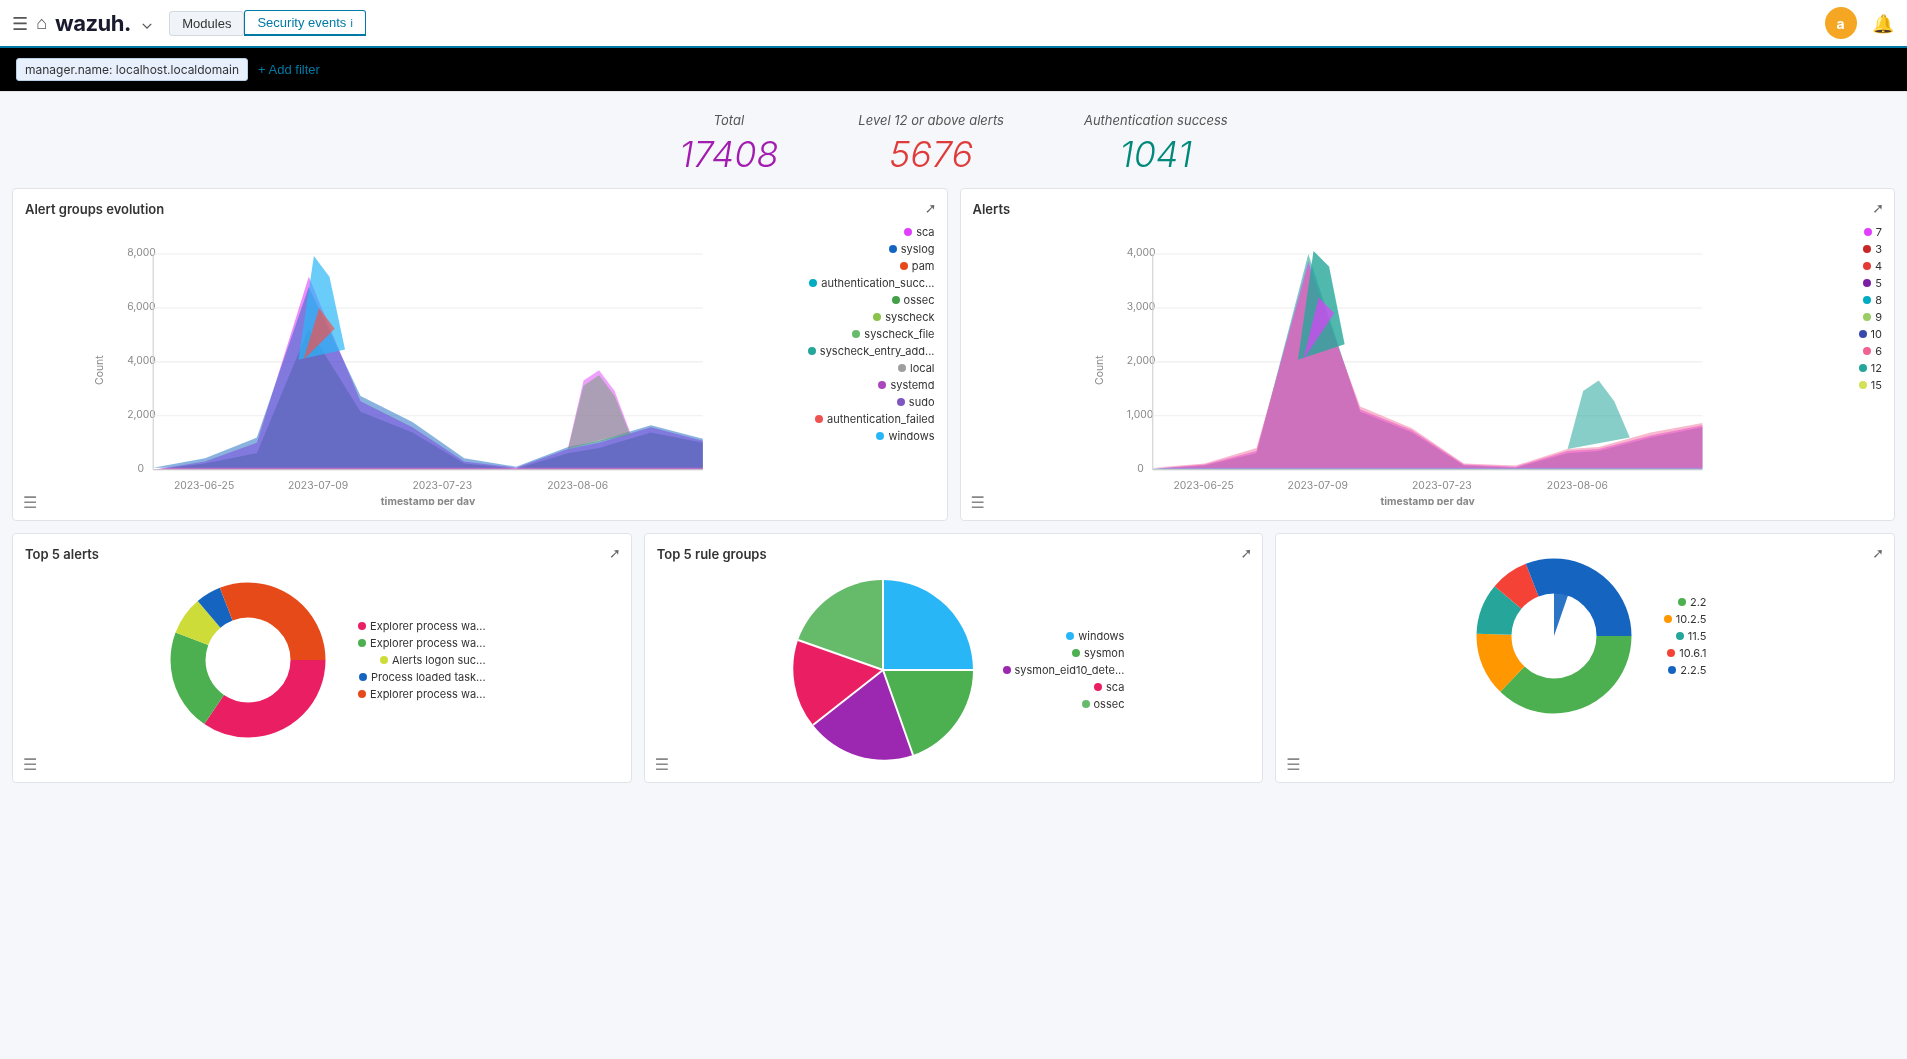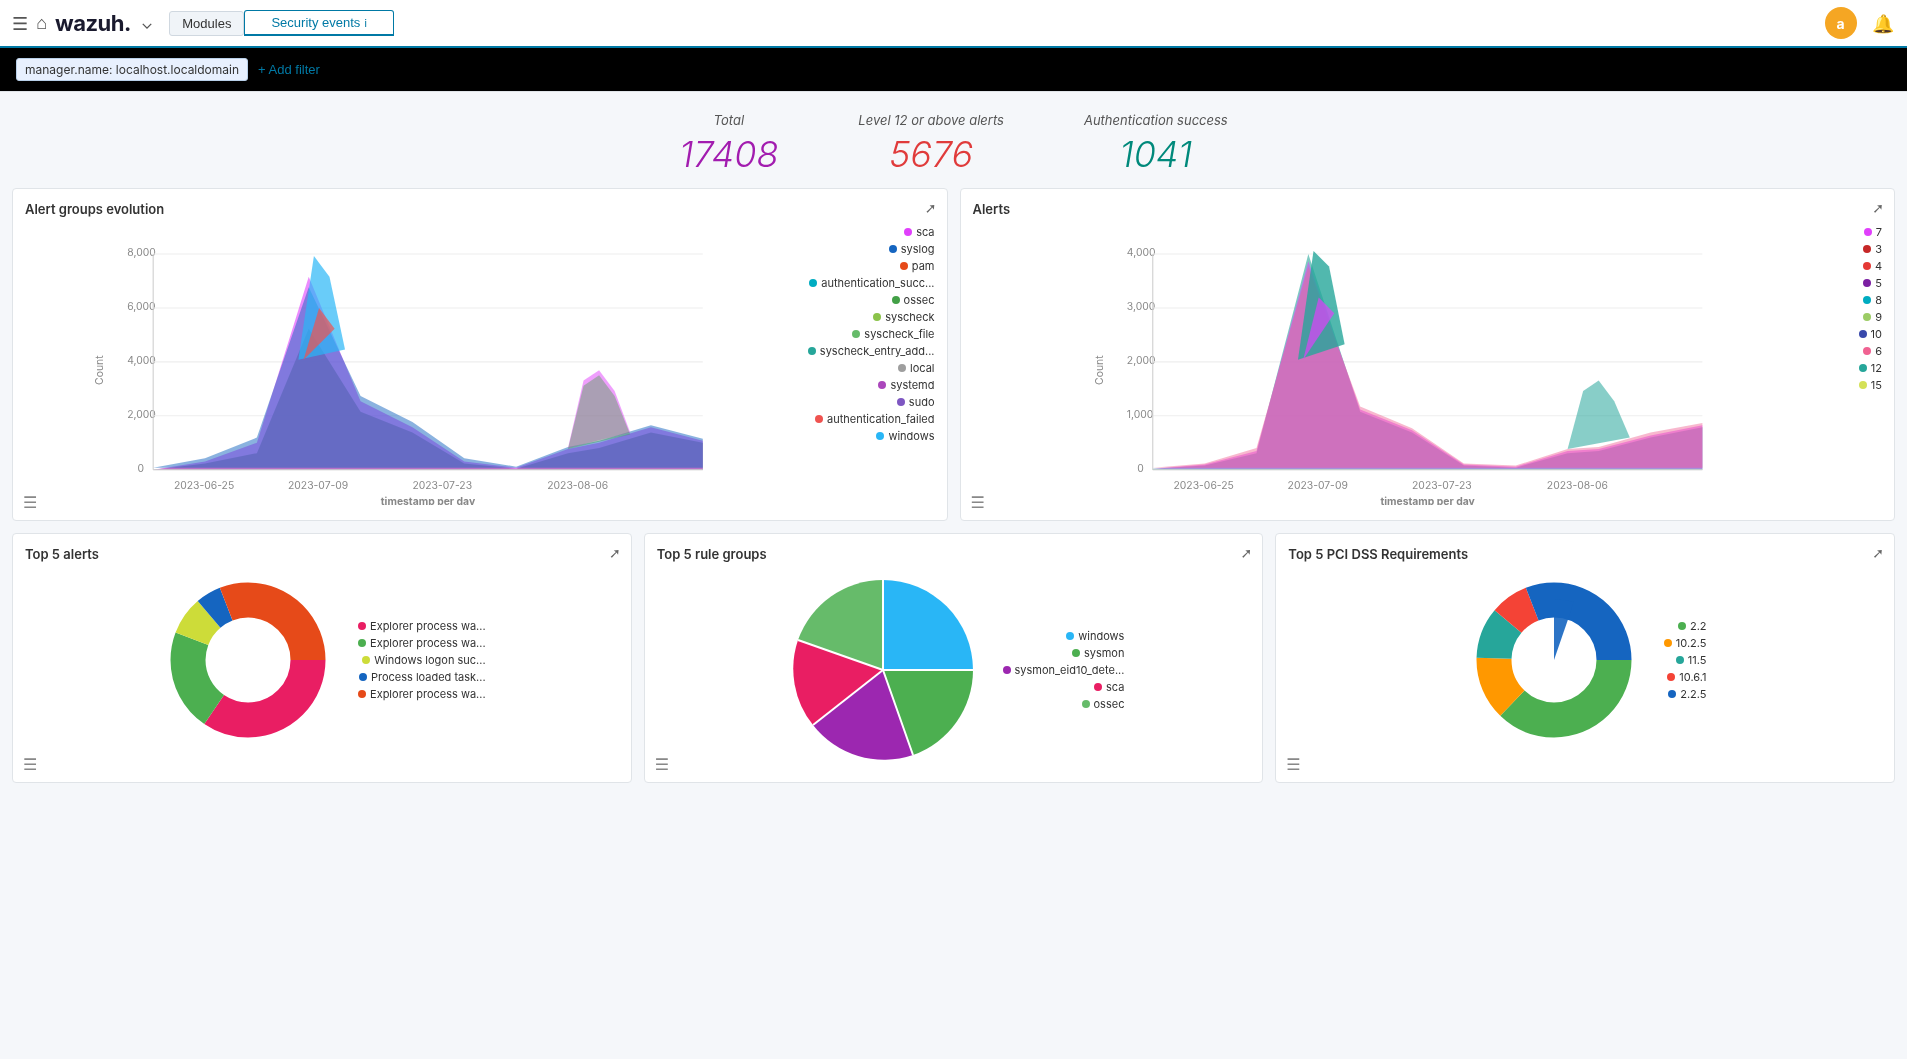--- a/index.html
+++ b/index.html
@@ -26,21 +26,21 @@
       padding: 4px 12px;
       border-radius: 3px;
       font-size: 13px;
       cursor: pointer;
       color: #333;
     }
     .nav-active-btn {
       background: #fff;
       border: 1px solid #0079a5;
       border-bottom: 2px solid #0079a5;
-      padding: 4px 26px;
+      padding: 4px 12px;
       border-radius: 3px 3px 0 0;
       font-size: 13px;
       cursor: pointer;
       color: #0079a5;
       font-weight: 500;
       display: flex; align-items: center; gap: 4px;
     }
     .nav-spacer { flex: 1; }
     .nav-avatar {
       width: 32px; height: 32px; border-radius: 50%;
@@ -389,21 +389,21 @@
           <div class="legend-item">
             <span class="legend-dot" style="background: rgb(233, 30, 99);"></span>
             <span>Explorer process wa...</span>
           </div>
           <div class="legend-item">
             <span class="legend-dot" style="background: rgb(76, 175, 80);"></span>
             <span>Explorer process wa...</span>
           </div>
           <div class="legend-item">
             <span class="legend-dot" style="background: rgb(205, 220, 57);"></span>
-            <span>Windows logon suc...</span>
+            <span>Alerts logon suc...</span>
           </div>
           <div class="legend-item">
             <span class="legend-dot" style="background: rgb(21, 101, 192);"></span>
             <span>Process loaded task...</span>
           </div>
           <div class="legend-item">
             <span class="legend-dot" style="background: rgb(230, 74, 25);"></span>
             <span>Explorer process wa...</span>
           </div>
         </div>
@@ -453,21 +453,20 @@
           <div class="legend-item">
             <span class="legend-dot" style="background: rgb(102, 187, 106);"></span>
             <span>ossec</span>
           </div>
         </div>
     </div>
     <span class="chart-footer">☰</span>
   </div>
 
   <div class="chart-panel">
-    <div class="chart-title">Top 5 PCI DSS Requirements</div>
     <span class="expand-icon">➚</span>
     <div class="donut-with-legend">
       <svg width="180" height="180" viewBox="0 0 180 180">
 
         <circle cx="90" cy="90" r="60" fill="none" stroke="#4caf50" stroke-width="35" stroke-dasharray="140 248" stroke-dashoffset="0"></circle>
         <circle cx="90" cy="90" r="60" fill="none" stroke="#ff9800" stroke-width="35" stroke-dasharray="50 328" stroke-dashoffset="-140"></circle>
         <circle cx="90" cy="90" r="60" fill="none" stroke="#26a69a" stroke-width="35" stroke-dasharray="40 338" stroke-dashoffset="-190"></circle>
         <circle cx="90" cy="90" r="60" fill="none" stroke="#f44336" stroke-width="35" stroke-dasharray="30 348" stroke-dashoffset="-230"></circle>
         <circle cx="90" cy="90" r="60" fill="none" stroke="#1565c0" stroke-width="35" stroke-dasharray="118 260" stroke-dashoffset="-260"></circle>
 

